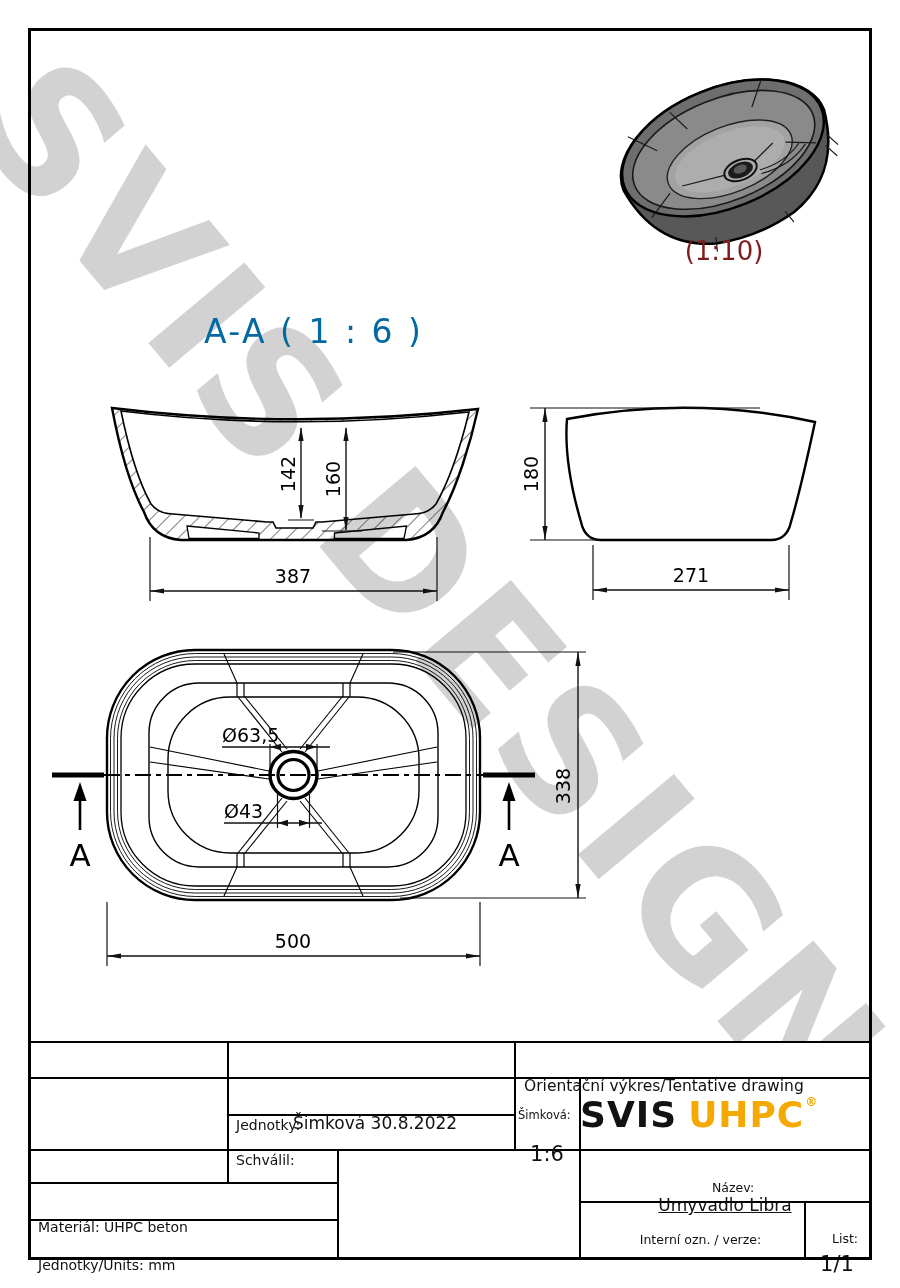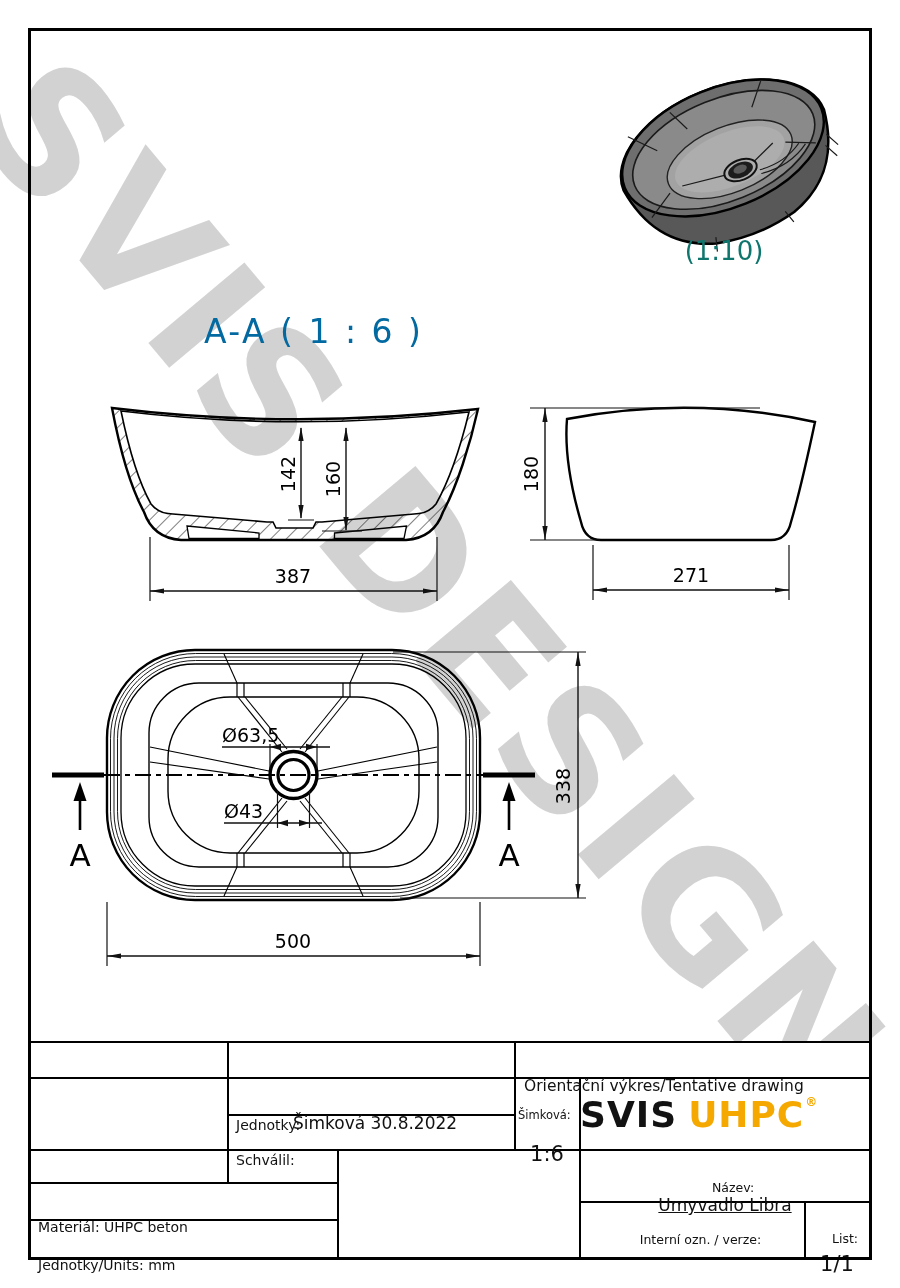--- a/index.html
+++ b/index.html
@@ -8,21 +8,21 @@
   .frame{position:absolute;left:28px;top:28px;width:844px;height:1232px;
          border:3px solid #000;box-sizing:border-box;z-index:3;pointer-events:none;}
   .watermark{position:absolute;left:88px;top:22px;z-index:0;
              transform:rotate(50deg);transform-origin:0 0;
              font-size:172px;font-weight:700;letter-spacing:6px;white-space:nowrap;
              color:#c8c8c8;opacity:.8;}
   svg.drawing{position:absolute;left:0;top:0;z-index:1;}
   .heading{position:absolute;left:204px;top:312px;z-index:2;
            font-size:33px;letter-spacing:2.5px;color:#0369a1;}
   .iso-label{position:absolute;left:654px;top:236px;width:140px;text-align:center;
-             z-index:2;font-size:26px;color:#0f766e;}
+             z-index:2;font-size:26px;color:#7f1d1d;}
   
   .tb-bg{position:absolute;left:31px;top:1043px;width:838px;height:214px;background:#fff;z-index:1;}
   .hl,.vl{position:absolute;background:#000;z-index:2;}
   .hl{height:2px;} .vl{width:2px;}
   .tb-text{position:absolute;z-index:2;white-space:nowrap;margin-top:27px;}
   .lbl14{font-size:14px;} .lbl12{font-size:12.5px;padding-left:8px;} .lbl11{font-size:11.5px;}
   .val18{font-size:17px;} .val21{font-size:21px;}
   .center{text-align:center;}
   .logo{position:absolute;left:580px;top:1078px;width:290px;height:72px;z-index:2;
         display:flex;align-items:center;justify-content:flex-start;

